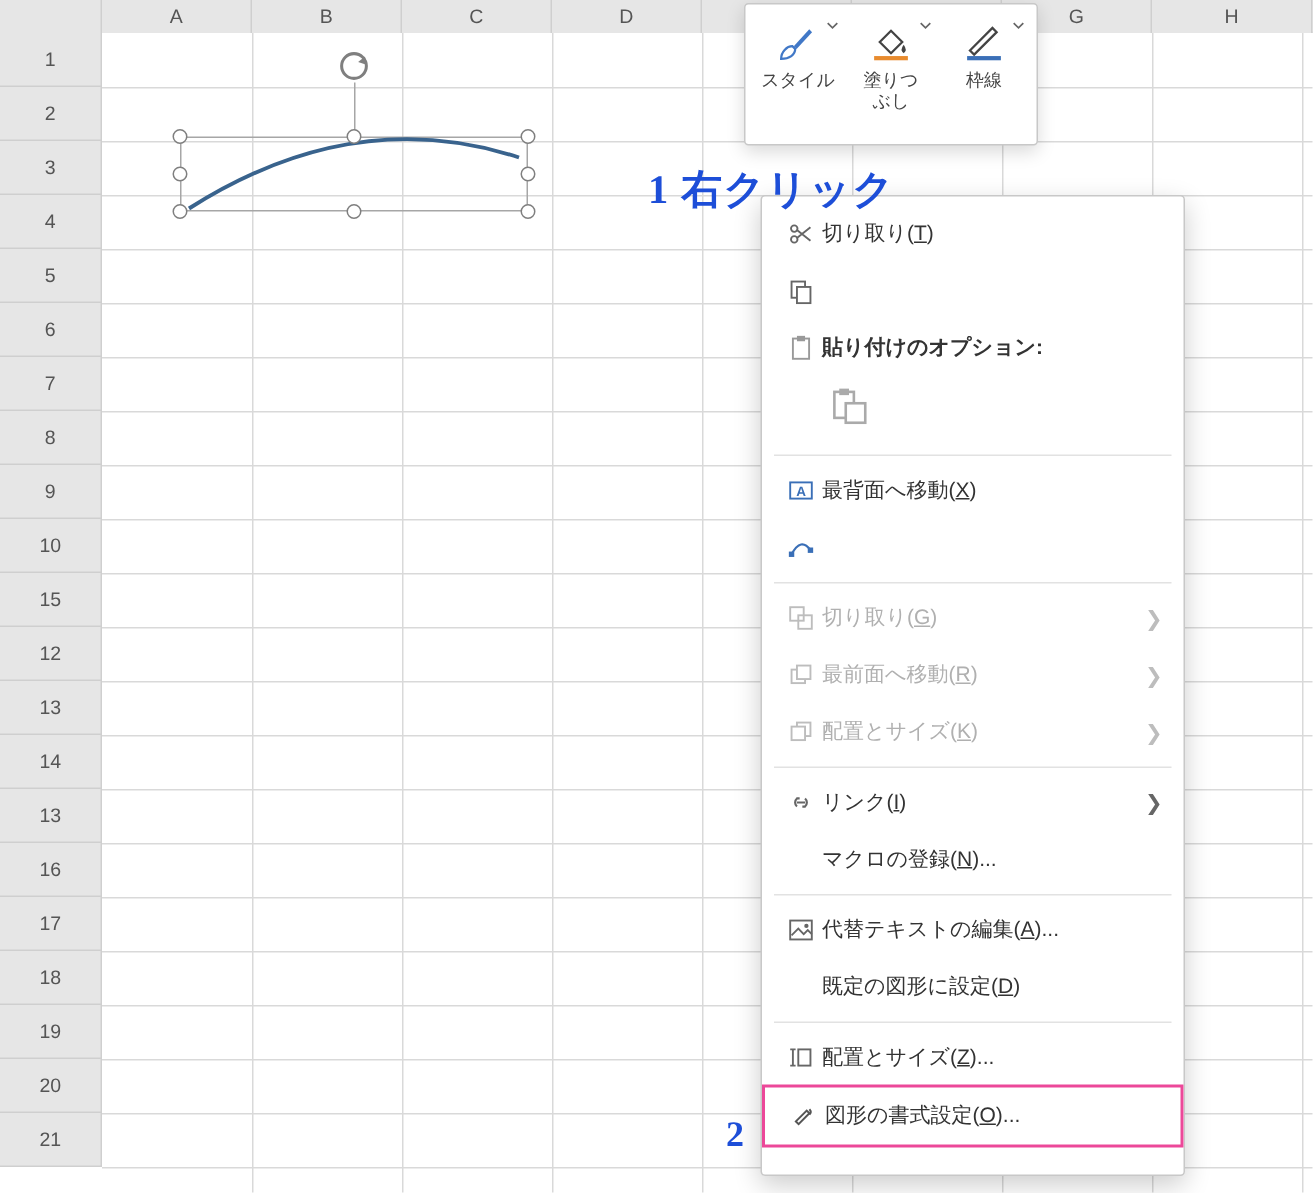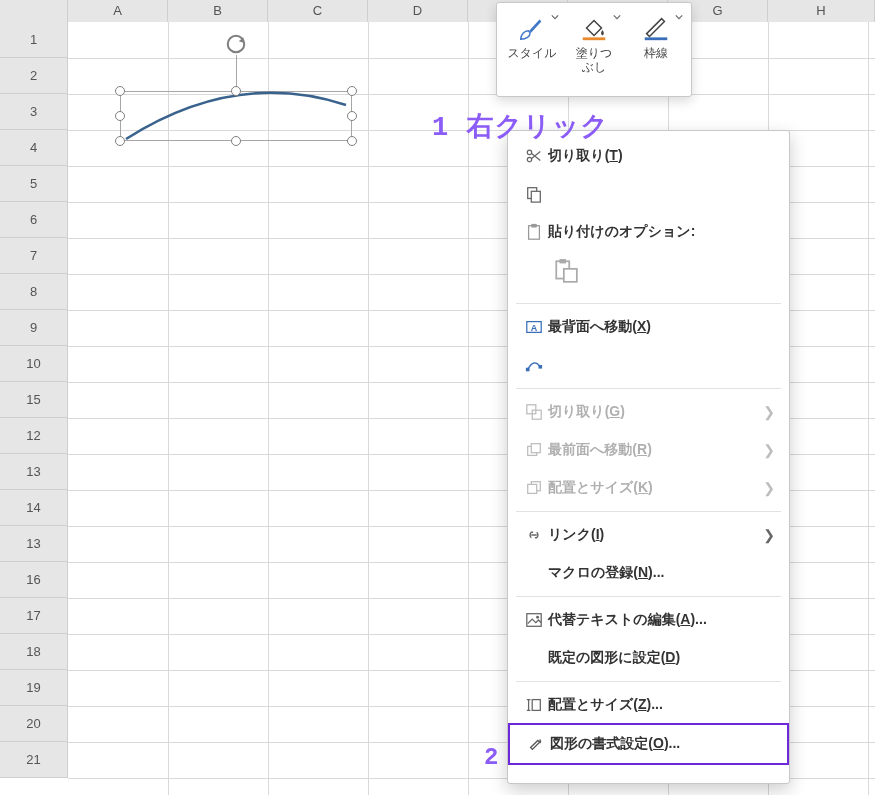--- a/index.html
+++ b/index.html
@@ -45,32 +45,32 @@
     
     .ctx { position:absolute; left:507px; top:130px; width:283px; background:#fff;
            border:1px solid #c8c8c8; border-radius:3px;
            box-shadow:0 6px 18px rgba(0,0,0,.2); padding:6px 0; }
     .ctx .item { display:flex; align-items:center; height:38px; padding:0 14px 0 12px;
                  font-size:14px; color:#333; position:relative; }
     .ctx .item.disabled { color:#b0b0b0; }
     .ctx .ico { width:28px; display:flex; align-items:center; justify-content:center;
                 color:#666; flex-shrink:0; }
     .ctx .item.disabled .ico { color:#bdbdbd; }
-    .ctx .txt { flex:1;font-weight:bold; }
+    .ctx .txt { flex:1; }
     .ctx .arrow { width:12px; text-align:right; color:#666; }
     .ctx .item.disabled .arrow { color:#bdbdbd; }
     .ctx .sep { height:1px; margin:4px 8px; background:#e2e2e2; }
     .ctx .paste-opts { padding:2px 0 6px 40px; height:48px; }
     .ctx .paste-btn { width:36px; height:36px; border:1px solid transparent; border-radius:3px;
                       display:inline-flex; align-items:center; justify-content:center; color:#888; }
-    .ctx .item.highlight { background:#fff; border:2px solid #6d28d9; height:42px;
+    .ctx .item.highlight { background:#fff; border:2px solid #ec4899; height:42px;
                            margin:-1px 0 12px 0; }
 
-    .anno { position:absolute; font-family:Liberation Mono, monospace;
-            font-weight:900; color:#8b5cf6; }
+    .anno { position:absolute; font-family:Liberation Serif, serif;
+            font-weight:900; color:#1d4ed8; }
     .anno1 { left:432px; top:108px; font-size:27px; letter-spacing:1px; }
     .anno2 { left:484px; top:744px; font-size:24px; }
 
     .ul { text-decoration:underline; }
     svg { display:block; }
   </style>
 </head>
 <body>
 
 <div class="sheet">

